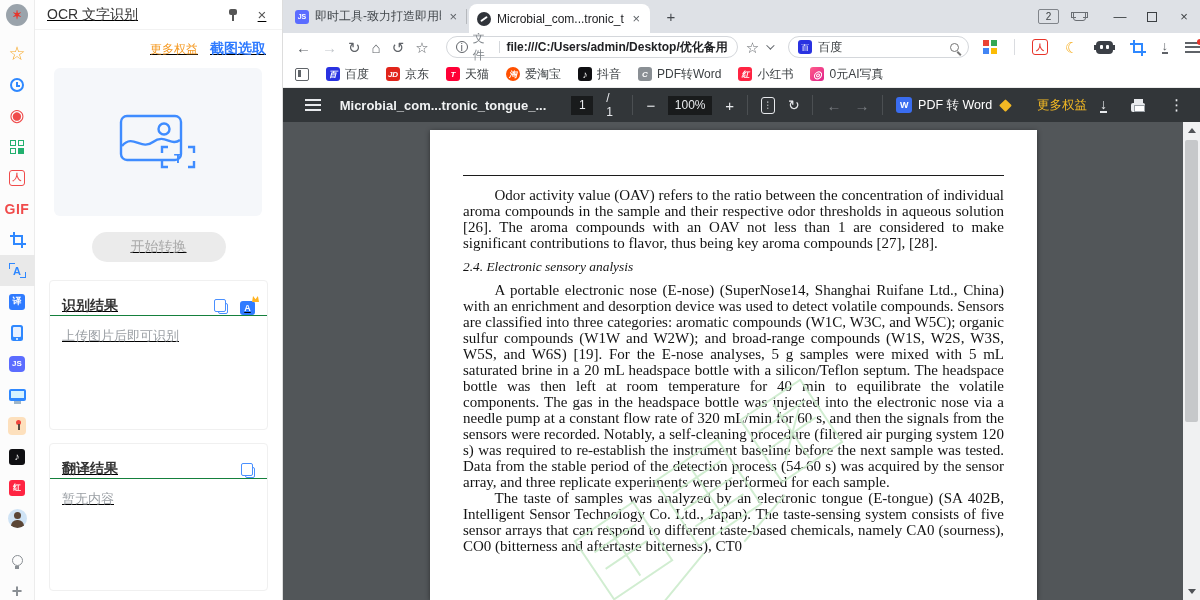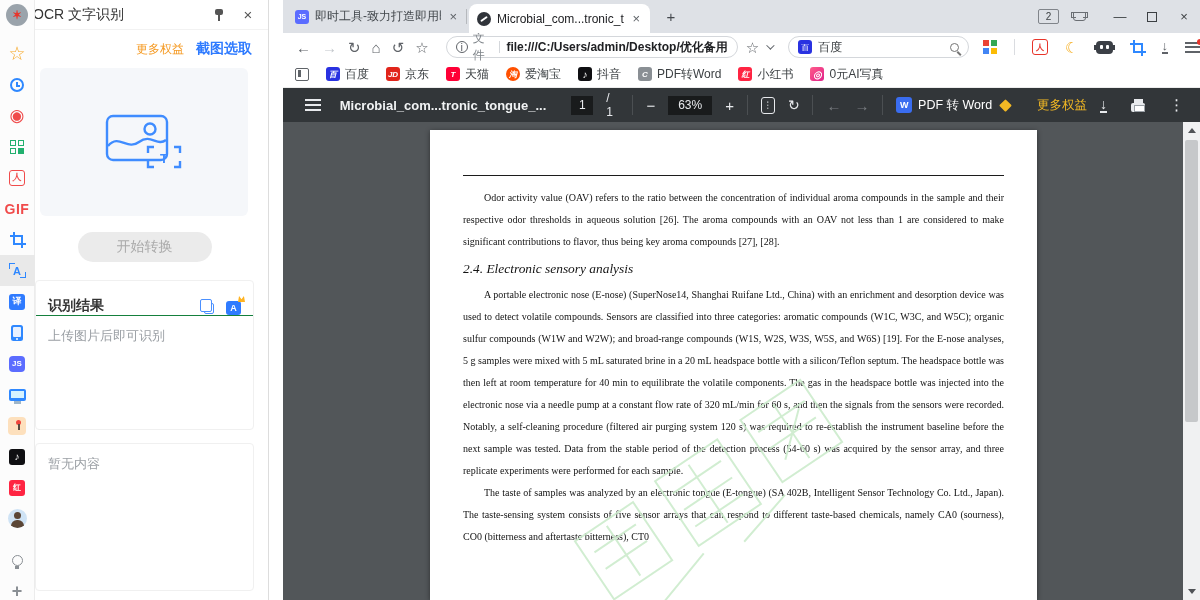--- a/index.html
+++ b/index.html
@@ -40,21 +40,21 @@
   .gamei::after{content:"";position:absolute;left:9.5px;top:7px;width:2px;height:6px;background:#574a3f;box-shadow:-4px 5px 0 -1px #574a3f,4px 5px 0 -1px #574a3f;}
   .sq-tt{background:#0f0f12;font-size:10px;}
   .sq-xhs{background:#ff2442;font-size:8px;}
   .avati{width:19px;height:19px;background:#cfe3f5;border-radius:50%;position:relative;overflow:hidden;}
   .avati::before{content:"";position:absolute;left:6px;top:3px;width:7px;height:7px;background:#5b4636;border-radius:50%;}
   .avati::after{content:"";position:absolute;left:3px;top:11px;width:13px;height:8px;background:#5b4636;border-radius:6px 6px 0 0;}
   .bulbi{width:11px;height:11px;border:1.6px solid #8a8f94;border-radius:50%;position:relative;}
   .bulbi::after{content:"";position:absolute;left:2px;bottom:-4px;width:4px;height:3px;background:#8a8f94;}
   .g-plus{color:#8a8f94;font-size:18px;font-weight:bold;}
   
-  .ocrp{position:absolute;left:21px;top:0;width:248px;height:600px;background:#fff;border-right:1px solid #ddd;z-index:20;}
+  .ocrp{position:absolute;left:35px;top:0;width:248px;height:600px;background:#fff;border-right:1px solid #ddd;z-index:20;text-decoration:underline;}
   .ocrp .tbar{height:30px;border-bottom:1px solid #f2f2f2;display:flex;align-items:center;padding:0 12px;}
   .ocrp .tbar .tt{font-size:14px;color:#333;}
   .pinw{margin-left:auto;width:14px;height:14px;position:relative;cursor:pointer;}
   .pinw::before{content:"";position:absolute;left:3px;top:1px;width:8px;height:6px;background:#555;border-radius:2px;}
   .pinw::after{content:"";position:absolute;left:6px;top:7px;width:2px;height:6px;background:#555;}
   .xg{width:16px;text-align:center;color:#555;font-size:15px;cursor:pointer;margin-left:14px;}
   .linkrow{display:flex;justify-content:flex-end;align-items:center;gap:12px;padding:10px 16px 6px;}
   .lk-more{color:#f59a23;font-size:12px;cursor:pointer;}
   .lk-cap{color:#2f7bff;font-size:14px;font-weight:bold;cursor:pointer;}
   .upbox{margin:4px 20px 0 19px;height:148px;background:#f5f7fa;border-radius:6px;display:flex;flex-direction:column;align-items:center;justify-content:center;cursor:pointer;}
@@ -152,21 +152,21 @@
   .dlw{font-size:14px;font-weight:bold;color:#e8eaed;border-bottom:2px solid #e8eaed;line-height:13px;cursor:pointer;}
   .printi{width:14px;height:9px;background:#e8eaed;border-radius:2px;position:relative;cursor:pointer;margin-top:4px;}
   .printi::before{content:"";position:absolute;left:2.5px;top:-4px;width:9px;height:4px;background:#e8eaed;}
   .printi::after{content:"";position:absolute;left:2.5px;top:2px;width:9px;height:5px;background:#fff;border:1px solid #9aa0a6;}
   .kebab{font-size:15px;color:#e8eaed;cursor:pointer;}
   
   .viewer{position:relative;height:478px;background:#525659;overflow:hidden;}
   .page{position:absolute;left:147px;top:8px;width:607px;height:470px;background:#fff;box-shadow:0 1px 5px rgba(0,0,0,.45);padding:36px 33px 0;overflow:hidden;}
   .rhead{font-family:"Liberation Serif",serif;font-style:italic;font-size:9.5px;color:#1c1c1c;text-align:center;}
   .rule{border-top:1.6px solid #1c1c1c;margin-top:9px;}
-  .page p{font-family:"Liberation Serif",serif;font-size:10px;line-height:22px;color:#131313;text-align:justify;text-indent:2.1em;}
+  .page p{font-family:"Liberation Serif",serif;font-size:15px;line-height:16px;color:#131313;text-align:justify;text-indent:2.1em;}
   .page .p1{margin-top:11px;}
   .page h3{font-family:"Liberation Serif",serif;font-style:italic;font-weight:normal;font-size:13.4px;color:#131313;margin:8px 0 7px;}
   .wmark{position:absolute;left:120px;top:215px;opacity:.9;pointer-events:none;}
   .vscroll{position:absolute;right:0;top:0;width:17px;height:478px;background:#f0f1f2;}
   .varr{position:absolute;left:0;width:17px;height:15px;display:flex;align-items:center;justify-content:center;cursor:pointer;}
   .varr.up{top:1px;}.varr.dn{bottom:1px;}
   .tri{width:0;height:0;border-left:4px solid transparent;border-right:4px solid transparent;}
   .tri.u{border-bottom:5px solid #505357;}
   .tri.d{border-top:5px solid #505357;}
   .vthumb{position:absolute;left:2px;top:18px;width:13px;height:282px;background:#c6c8ca;border-radius:2px;cursor:grab;}
@@ -263,20 +263,26 @@
     <div class="chead">
       <span class="ct">识别结果</span>
       <span class="cicons">
         <span class="copyic"></span>
         <span class="trico">A</span>
       </span>
     </div>
     <div class="cbody">上传图片后即可识别</div>
   </div>
   <div class="card c2">
+    <div class="chead">
+      <span class="ct">翻译结果</span>
+      <span class="cicons">
+          <span class="copyic"></span>
+        </span>
+    </div>
     <div class="cbody">暂无内容</div>
   </div>
 </div>
 
 <div class="bw">
 
   <div class="tabbar">
     <div class="tab inact">
       <span class="favjs">JS</span>
       <span class="lbl">即时工具-致力打造即用即走型在</span>
@@ -374,21 +380,21 @@
       </span>
   </div>
 
   <div class="pdfbar">
     <span class="hbars"></span>
     <span class="ptitle">Microbial_com...tronic_tongue_...</span>
     <span class="pgbox">1</span>
     <span class="ptxt">/ <span>1</span></span>
     <span class="psep"></span>
     <span class="pbtn">−</span>
-    <span class="zoombox">63%</span>
+    <span class="zoombox">100%</span>
     <span class="pbtn">+</span>
     <span class="psep"></span>
     <span class="fitic">⋮</span>
     <span class="roti">↺</span>
     <span class="psep"></span>
     <span class="dimarr">←</span>
     <span class="dimarr">→</span>
     <span class="psep"></span>
     <span class="wbox">W</span>
     <span class="wlabel">PDF 转 Word</span>

